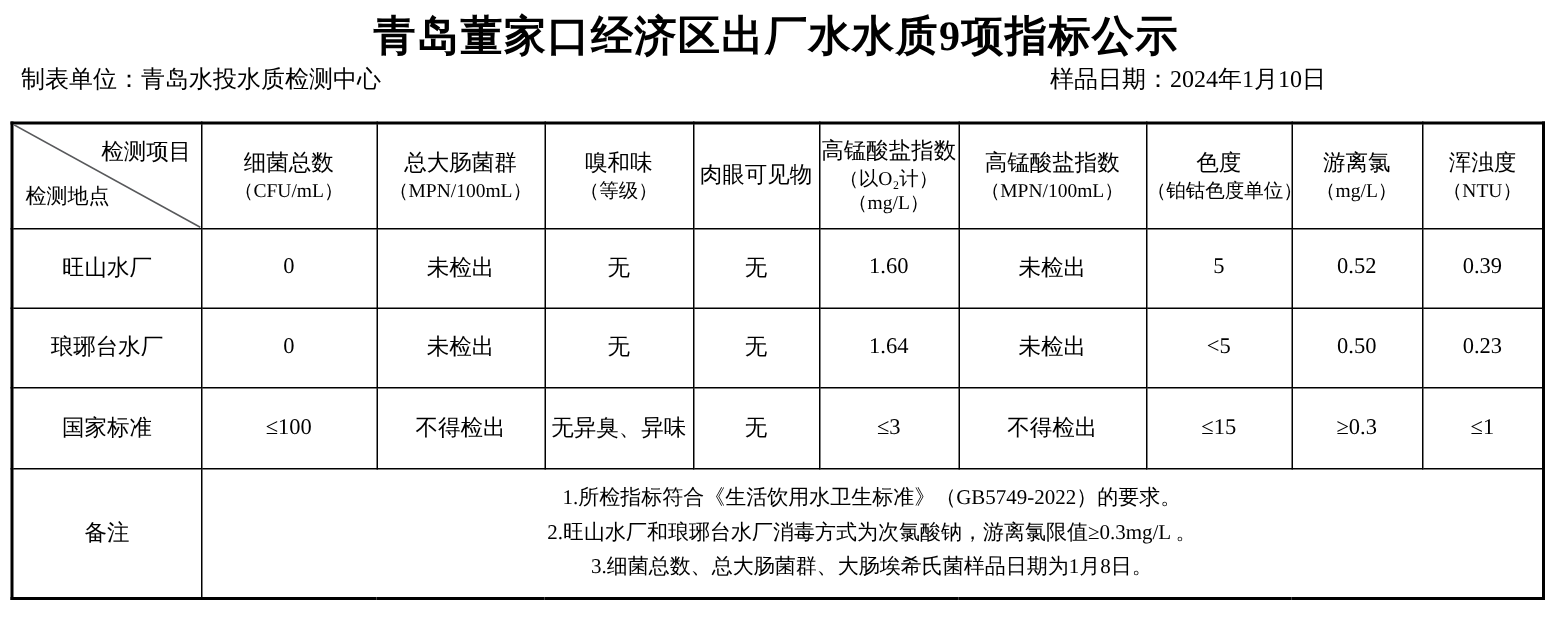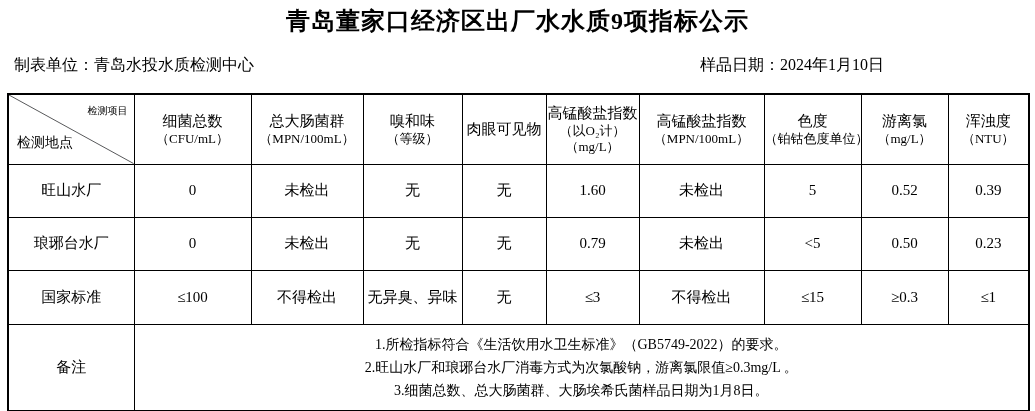--- a/index.html
+++ b/index.html
@@ -9,26 +9,26 @@
     width: 1035px;
     height: 411px;
     font-family: "Liberation Serif", "DejaVu Serif", serif;
     color: #000;
   }
   .page { position: relative; width: 1035px; height: 411px; overflow: hidden; }
 
   .title {
     padding-top: 5px;
     text-align: center;
-    font-size: 24px;
+    font-size: 28px;
     font-weight: bold;
     letter-spacing: 1px;
   }
 
-  .meta { position: relative; height: 24px; margin-top: 18px; font-size: 16px; }
+  .meta { position: relative; height: 24px; font-size: 16px; }
   .meta .org  { position: absolute; left: 14px;  top: 0; }
   .meta .date { position: absolute; left: 700px; top: 0; }
 
   table.grid {
     border-collapse: collapse;
     table-layout: fixed;
     margin-left: 7px;
     margin-top: 14px;
     width: 1021px;
     border: 2px solid #000;
@@ -44,21 +44,21 @@
   tr.header-row { height: 70px; }
   tr.data-row   { height: 53px; }
   tr.notes-row  { height: 87px; }
 
   .hname { font-size: 15px; white-space: nowrap; line-height: 1.35; }
   .hunit { font-size: 13px; white-space: nowrap; line-height: 1.25; }
   .hunit.small { font-size: 13px; }
 
   td.corner { position: relative; padding: 0; }
   td.corner svg { position: absolute; top: 0; left: 0; width: 100%; height: 100%; display: block; }
-  .corner-tr { position: absolute; top: 9px; right: 6px; font-size: 10px; }
+  .corner-tr { position: absolute; top: 9px; right: 6px; font-size: 15px; }
   .corner-bl { position: absolute; bottom: 12px; left: 8px; font-size: 14px; }
 
   td.notes-cell { text-align: left; vertical-align: middle; padding: 6px 4px 6px 3px; }
   .note-line { font-size: 14px; line-height: 23px; white-space: nowrap; }
 </style>
 </head>
 <body>
 
 <div class="page">
 
@@ -142,21 +142,21 @@
       <td>0.52</td>
       <td>0.39</td>
     </tr>
 
     <tr class="data-row">
       <td>琅琊台水厂</td>
       <td>0</td>
       <td>未检出</td>
       <td>无</td>
       <td>无</td>
-      <td>0.79</td>
+      <td>1.64</td>
       <td>未检出</td>
       <td>&lt;5</td>
       <td>0.50</td>
       <td>0.23</td>
     </tr>
 
     <tr class="data-row" style="height:54px">
       <td>国家标准</td>
       <td>≤100</td>
       <td>不得检出</td>

